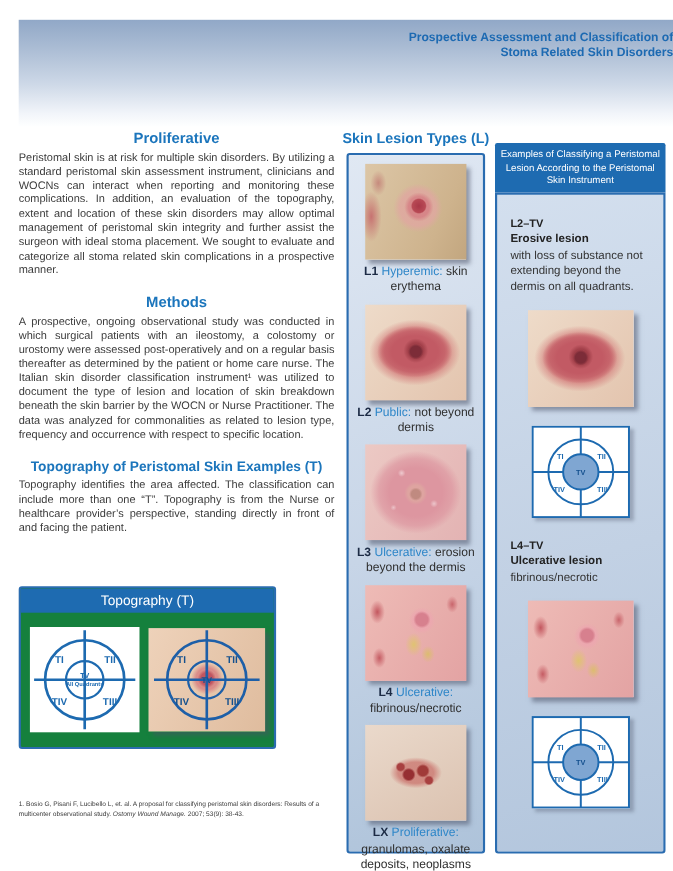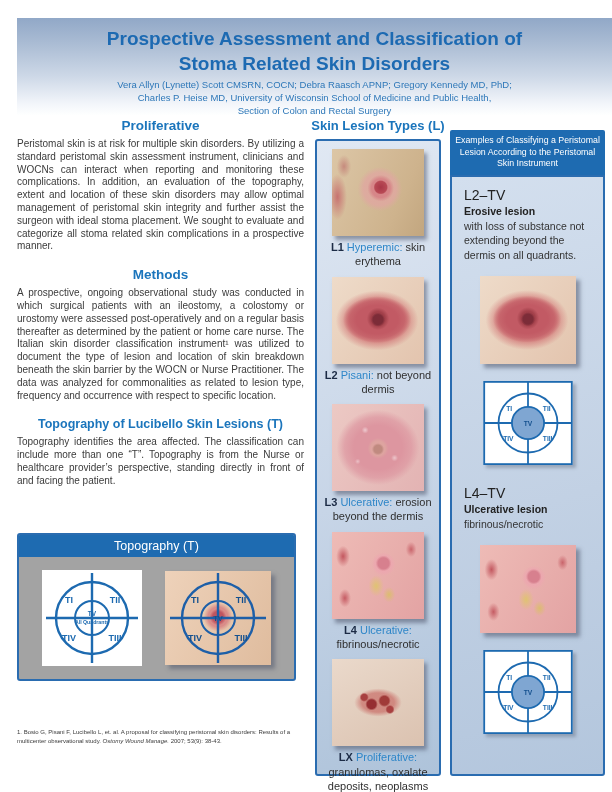--- a/index.html
+++ b/index.html
@@ -2,32 +2,32 @@
 <html><head>
 <meta charset="utf-8">
 <style>
   html,body{margin:0;padding:0;background:#ffffff;}
   .page{position:relative;width:612px;height:792px;background:#ffffff;
         font-family:"Liberation Sans",sans-serif;overflow:hidden;}
 
   
   .hdr{position:absolute;left:17px;top:18px;width:595px;height:97px;text-align:center;
        background:linear-gradient(to bottom,#91a8c7 0%,#a9bbd3 25%,#cdd8e7 60%,#f2f5fa 88%,#feffff 100%);}
-  .hdr-title{margin:9px 0 3px;font-size:19px;line-height:1.3;font-weight:bold;color:#1d6ab2;}
+  .hdr-title{margin:9px 0 3px;font-size:11px;line-height:1.3;font-weight:bold;color:#1d6ab2;text-align:right;}
   .hdr-authors{margin:3px 0 0;font-size:9.5px;line-height:1.35;color:#2d77b8;}
 
   
   .col-left{position:absolute;left:17px;top:118px;width:287px;height:662px;}
   .sec-h{margin:0;text-align:center;color:#1b75bc;font-weight:bold;font-size:13.5px;line-height:16px;}
   .sec-h.mt1{margin-top:14px;}
   .sec-h.small{font-size:12.5px;margin-top:14px;}
   .body-p{margin:4px 0 0;font-size:10px;line-height:1.28;color:#3b3b3b;text-align:justify;}
 
-  .topo-box{position:absolute;left:0;top:415px;width:279px;height:148px;box-sizing:border-box;
-            border:2px solid #2a6cb0;border-radius:3px;background:#a3a3a3;overflow:hidden;}
+  .topo-box{position:absolute;left:0;top:415px;width:234px;height:148px;box-sizing:border-box;
+            border:2px solid #2a6cb0;border-radius:3px;background:#15803d;overflow:hidden;}
   .topo-hdr{height:22px;background:#1e6bb1;color:#ffffff;font-size:12.5px;line-height:22px;text-align:center;}
   .topo-body{display:flex;justify-content:space-evenly;align-items:center;height:122px;}
   .quad-white{width:100px;height:96px;}
   .quad-photo{position:relative;width:106px;height:94px;box-shadow:4px 4px 4px rgba(75,82,104,.5);}
   .quad-photo svg{position:absolute;left:0;top:0;}
 
   .footnote{position:absolute;left:0;top:610px;width:292px;font-size:6px;line-height:1.55;color:#3b3b3b;margin:0;}
   .footnote .jrnl{font-style:italic;}
 
   
@@ -42,21 +42,21 @@
   .cap .code{font-weight:bold;color:#1c2b45;}
   .cap .term{color:#2e86c8;}
 
   
   .col-right{position:absolute;left:450px;top:130px;width:155px;}
   .right-hdr{box-sizing:border-box;background:#1e6bb1;border-radius:2px 2px 0 0;color:#ffffff;
              font-size:8.8px;line-height:1.32;text-align:center;padding:5px 4px;}
   .right-box{box-sizing:border-box;border:2px solid #2a6cb0;border-radius:0 0 3px 3px;height:601px;
              background:linear-gradient(165deg,#d3dfee 0%,#c2d1e4 55%,#b3c6dd 100%);
              padding:9px 12px 0;}
-  .case-code{margin:1px 0 1px;font-size:14px;font-weight:normal;color:#222222;}
+  .case-code{margin:12px 0 1px;font-size:10px;font-weight:bold;color:#222222;}
   .case-name{margin:0;font-size:10.5px;font-weight:bold;color:#222222;line-height:1.4;}
   .case-desc{margin:0;font-size:10.5px;color:#333333;line-height:1.42;}
   .right-ph{width:96px;height:88px;margin:13px auto 0;box-shadow:4px 4px 4px rgba(75,82,104,.55);}
   .right-quad{width:90px;height:84px;margin:17px auto 0;box-shadow:3px 3px 3px rgba(75,82,104,.35);}
   .case2{margin-top:20px;}
 
   
   .ph-l1{background:
     radial-gradient(circle 10px at 53% 44%,#a93848 0,#b84a55 60%,rgba(0,0,0,0) 72%),
     radial-gradient(circle 17px at 53% 45%,rgba(214,130,134,.9) 55%,rgba(0,0,0,0) 78%),
@@ -102,35 +102,30 @@
 </head>
 <body>
 
 <div class="page">
 
   <header class="hdr">
     <h1 class="hdr-title">
       <span>Prospective Assessment and Classification of</span><br>
       <span>Stoma Related Skin Disorders</span>
     </h1>
-    <p class="hdr-authors">
-      <span>Vera Allyn (Lynette) Scott CMSRN, COCN; Debra Raasch APNP; Gregory Kennedy MD, PhD;</span><br>
-      <span>Charles P. Heise MD, University of Wisconsin School of Medicine and Public Health,</span><br>
-      <span>Section of Colon and Rectal Surgery</span>
-    </p>
   </header>
 
   <section class="col-left">
     <h2 class="sec-h">Proliferative</h2>
     <p class="body-p">Peristomal skin is at risk for multiple skin disorders. By utilizing a standard peristomal skin assessment instrument, clinicians and WOCNs can interact when reporting and monitoring these complications. In addition, an evaluation of the topography, extent and location of these skin disorders may allow optimal management of peristomal skin integrity and further assist the surgeon with ideal stoma placement. We sought to evaluate and categorize all stoma related skin complications in a prospective manner.</p>
 
     <h2 class="sec-h mt1">Methods</h2>
     <p class="body-p">A prospective, ongoing observational study was conducted in which surgical patients with an ileostomy, a colostomy or urostomy were assessed post-operatively and on a regular basis thereafter as determined by the patient or home care nurse. The Italian skin disorder classification instrument¹ was utilized to document the type of lesion and location of skin breakdown beneath the skin barrier by the WOCN or Nurse Practitioner.  The data was analyzed for commonalities as related to lesion type, frequency and occurrence with respect to specific location.</p>
 
-    <h2 class="sec-h small">Topography of Lucibello Skin Lesions (T)</h2>
+    <h2 class="sec-h small">Topography of Peristomal Skin Examples (T)</h2>
     <p class="body-p">Topography identifies the area affected. The classification can include more than one “T”. Topography is from the Nurse or healthcare provider’s perspective, standing directly in front of and facing the patient.</p>
 
     <div class="topo-box">
       <div class="topo-hdr">Topography (T)</div>
       <div class="topo-body">
 
         <div class="quad-white">
           <svg viewBox="0 0 100 96" width="100" height="96">
             <rect x="0" y="0" width="100" height="96" fill="#ffffff"></rect>
             <line x1="50" y1="3" x2="50" y2="93" stroke="#1d6ab0" stroke-width="2.4"></line>
@@ -174,21 +169,21 @@
     <div class="ph ph-l1"></div>
     <p class="cap">
       <span class="code">L1</span>
       <span class="term">Hyperemic:</span>
       <span class="desc">skin erythema</span>
     </p>
 
     <div class="ph ph-l2"></div>
     <p class="cap">
       <span class="code">L2</span>
-      <span class="term">Pisani:</span>
+      <span class="term">Public:</span>
       <span class="desc">not beyond dermis</span>
     </p>
 
     <div class="ph ph-l3"></div>
     <p class="cap">
       <span class="code">L3</span>
       <span class="term">Ulcerative:</span>
       <span class="desc">erosion beyond the dermis</span>
     </p>
 

